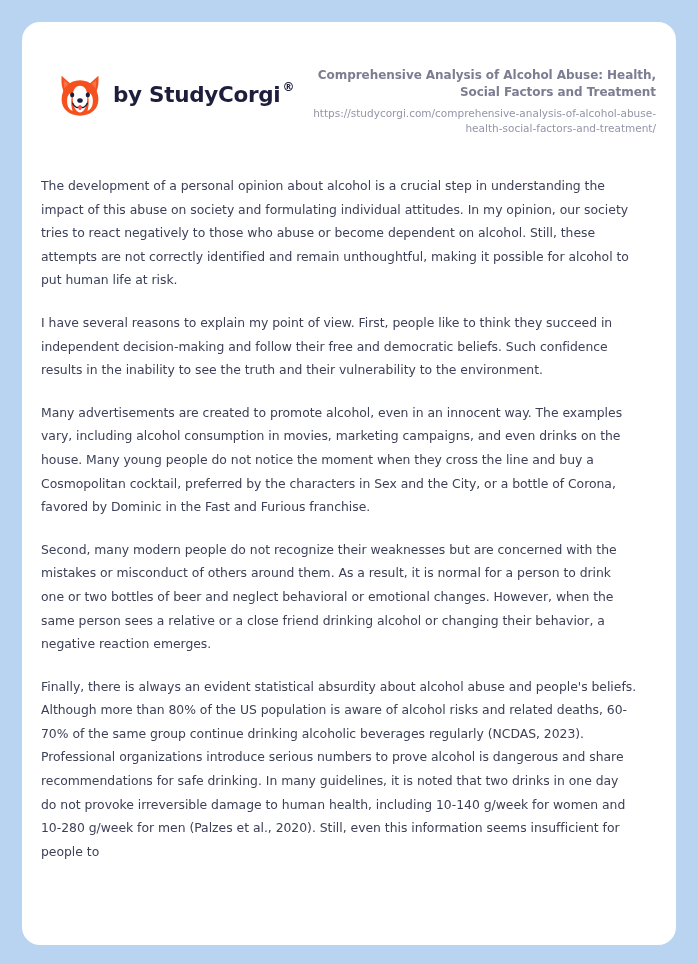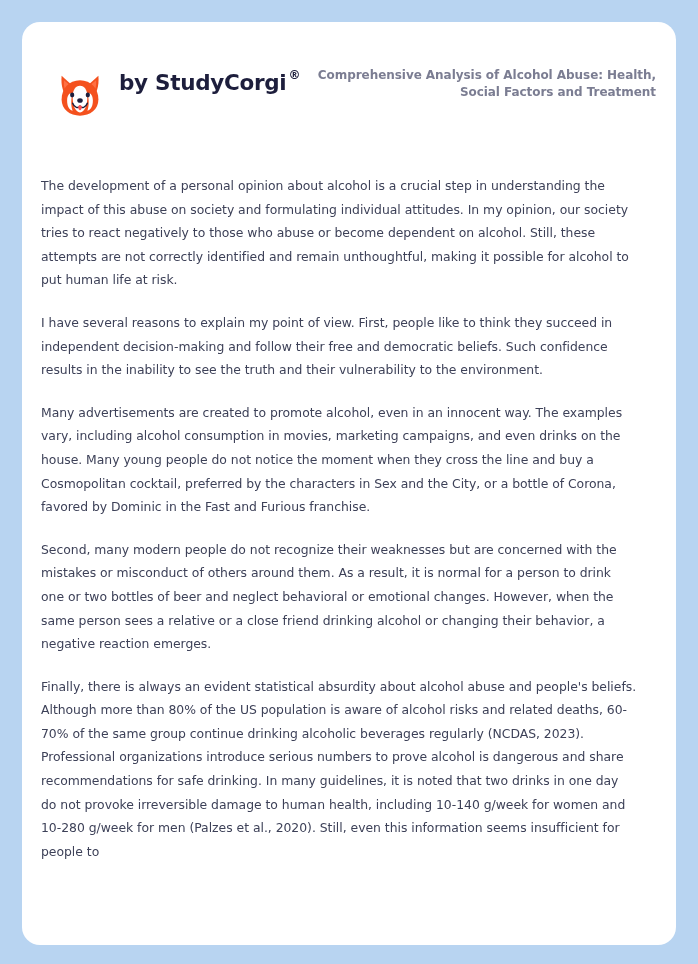--- a/index.html
+++ b/index.html
@@ -39,22 +39,22 @@
     top: 0;
     width: 654px;
     height: 122px;
     display: flex;
     align-items: flex-start;
     justify-content: space-between;
   }
 
   .brand {
     display: flex;
-    align-items: flex-start;
-    gap: 16px;
+    align-items: center;
+    gap: 10px;
     margin-left: 35px;
     margin-top: 50px;
   }
 
   .brand-logo {
     width: 46px;
     height: 46px;
     flex: 0 0 auto;
     display: block;
   }
@@ -155,20 +155,21 @@
 
           <path d="M34 68 C38 78 46 80 50 74 C54 80 62 78 66 68" fill="none" stroke="#1d1e3c" stroke-width="3.2" stroke-linecap="round"></path>
 
           <path d="M46 75 C46 86 54 86 54 75 C54 72 46 72 46 75 Z" fill="#ff5252"></path>
         </svg>
         <div class="brand-text"><span>by StudyCorgi</span><span class="brand-reg">®</span></div>
       </div>
 
       <div class="header-meta">
         <div class="doc-title">Comprehensive Analysis of Alcohol Abuse: Health, Social Factors and Treatment</div>
+        <div class="doc-url">https://studycorgi.com/comprehensive-analysis-of-alcohol-abuse-health-social-factors-and-treatment/</div>
       </div>
 
     </div>
 
     <div class="doc-body">
       <p class="para">The development of a personal opinion about alcohol is a crucial step in understanding the impact of this abuse on society and formulating individual attitudes. In my opinion, our society tries to react negatively to those who abuse or become dependent on alcohol. Still, these attempts are not correctly identified and remain unthoughtful, making it possible for alcohol to put human life at risk.</p>
       <p class="para">I have several reasons to explain my point of view. First, people like to think they succeed in independent decision-making and follow their free and democratic beliefs. Such confidence results in the inability to see the truth and their vulnerability to the environment.</p>
       <p class="para">Many advertisements are created to promote alcohol, even in an innocent way. The examples vary, including alcohol consumption in movies, marketing campaigns, and even drinks on the house. Many young people do not notice the moment when they cross the line and buy a Cosmopolitan cocktail, preferred by the characters in Sex and the City, or a bottle of Corona, favored by Dominic in the Fast and Furious franchise.</p>
       <p class="para">Second, many modern people do not recognize their weaknesses but are concerned with the mistakes or misconduct of others around them. As a result, it is normal for a person to drink one or two bottles of beer and neglect behavioral or emotional changes. However, when the same person sees a relative or a close friend drinking alcohol or changing their behavior, a negative reaction emerges.</p>
       <p class="para">Finally, there is always an evident statistical absurdity about alcohol abuse and people's beliefs. Although more than 80% of the US population is aware of alcohol risks and related deaths, 60-70% of the same group continue drinking alcoholic beverages regularly (NCDAS, 2023). Professional organizations introduce serious numbers to prove alcohol is dangerous and share recommendations for safe drinking. In many guidelines, it is noted that two drinks in one day do not provoke irreversible damage to human health, including 10-140 g/week for women and 10-280 g/week for men (Palzes et al., 2020). Still, even this information seems insufficient for people to</p>

